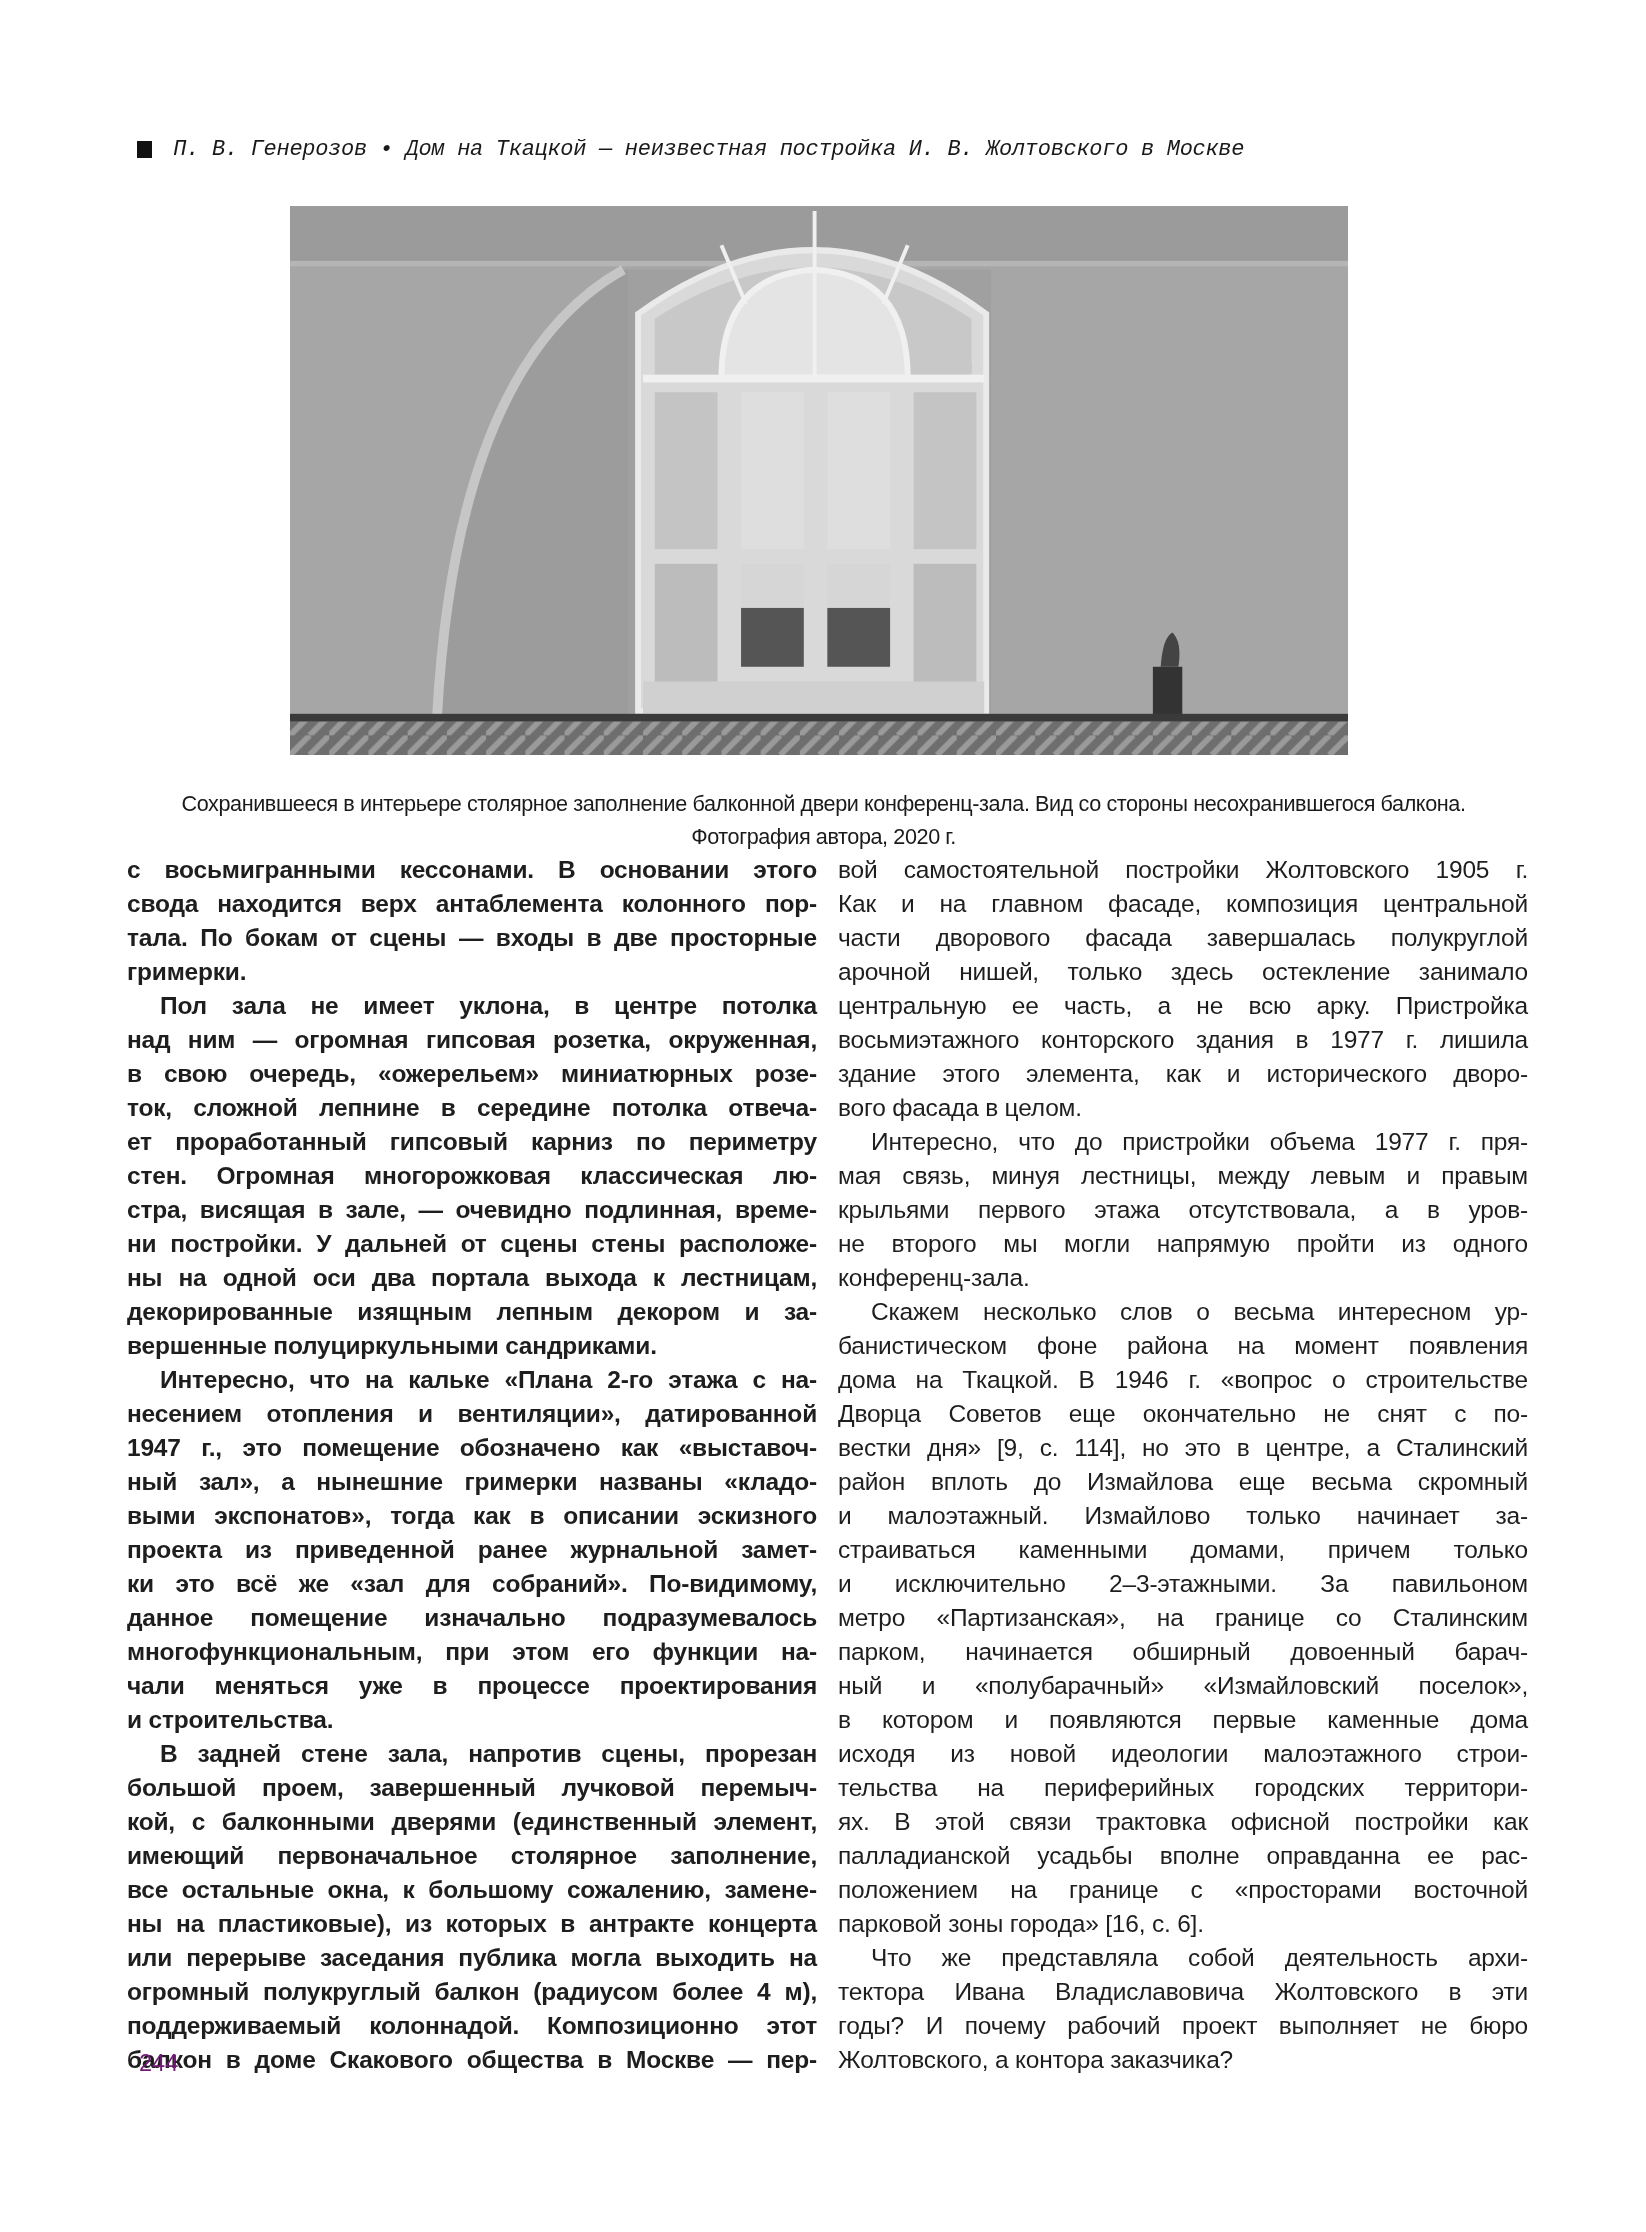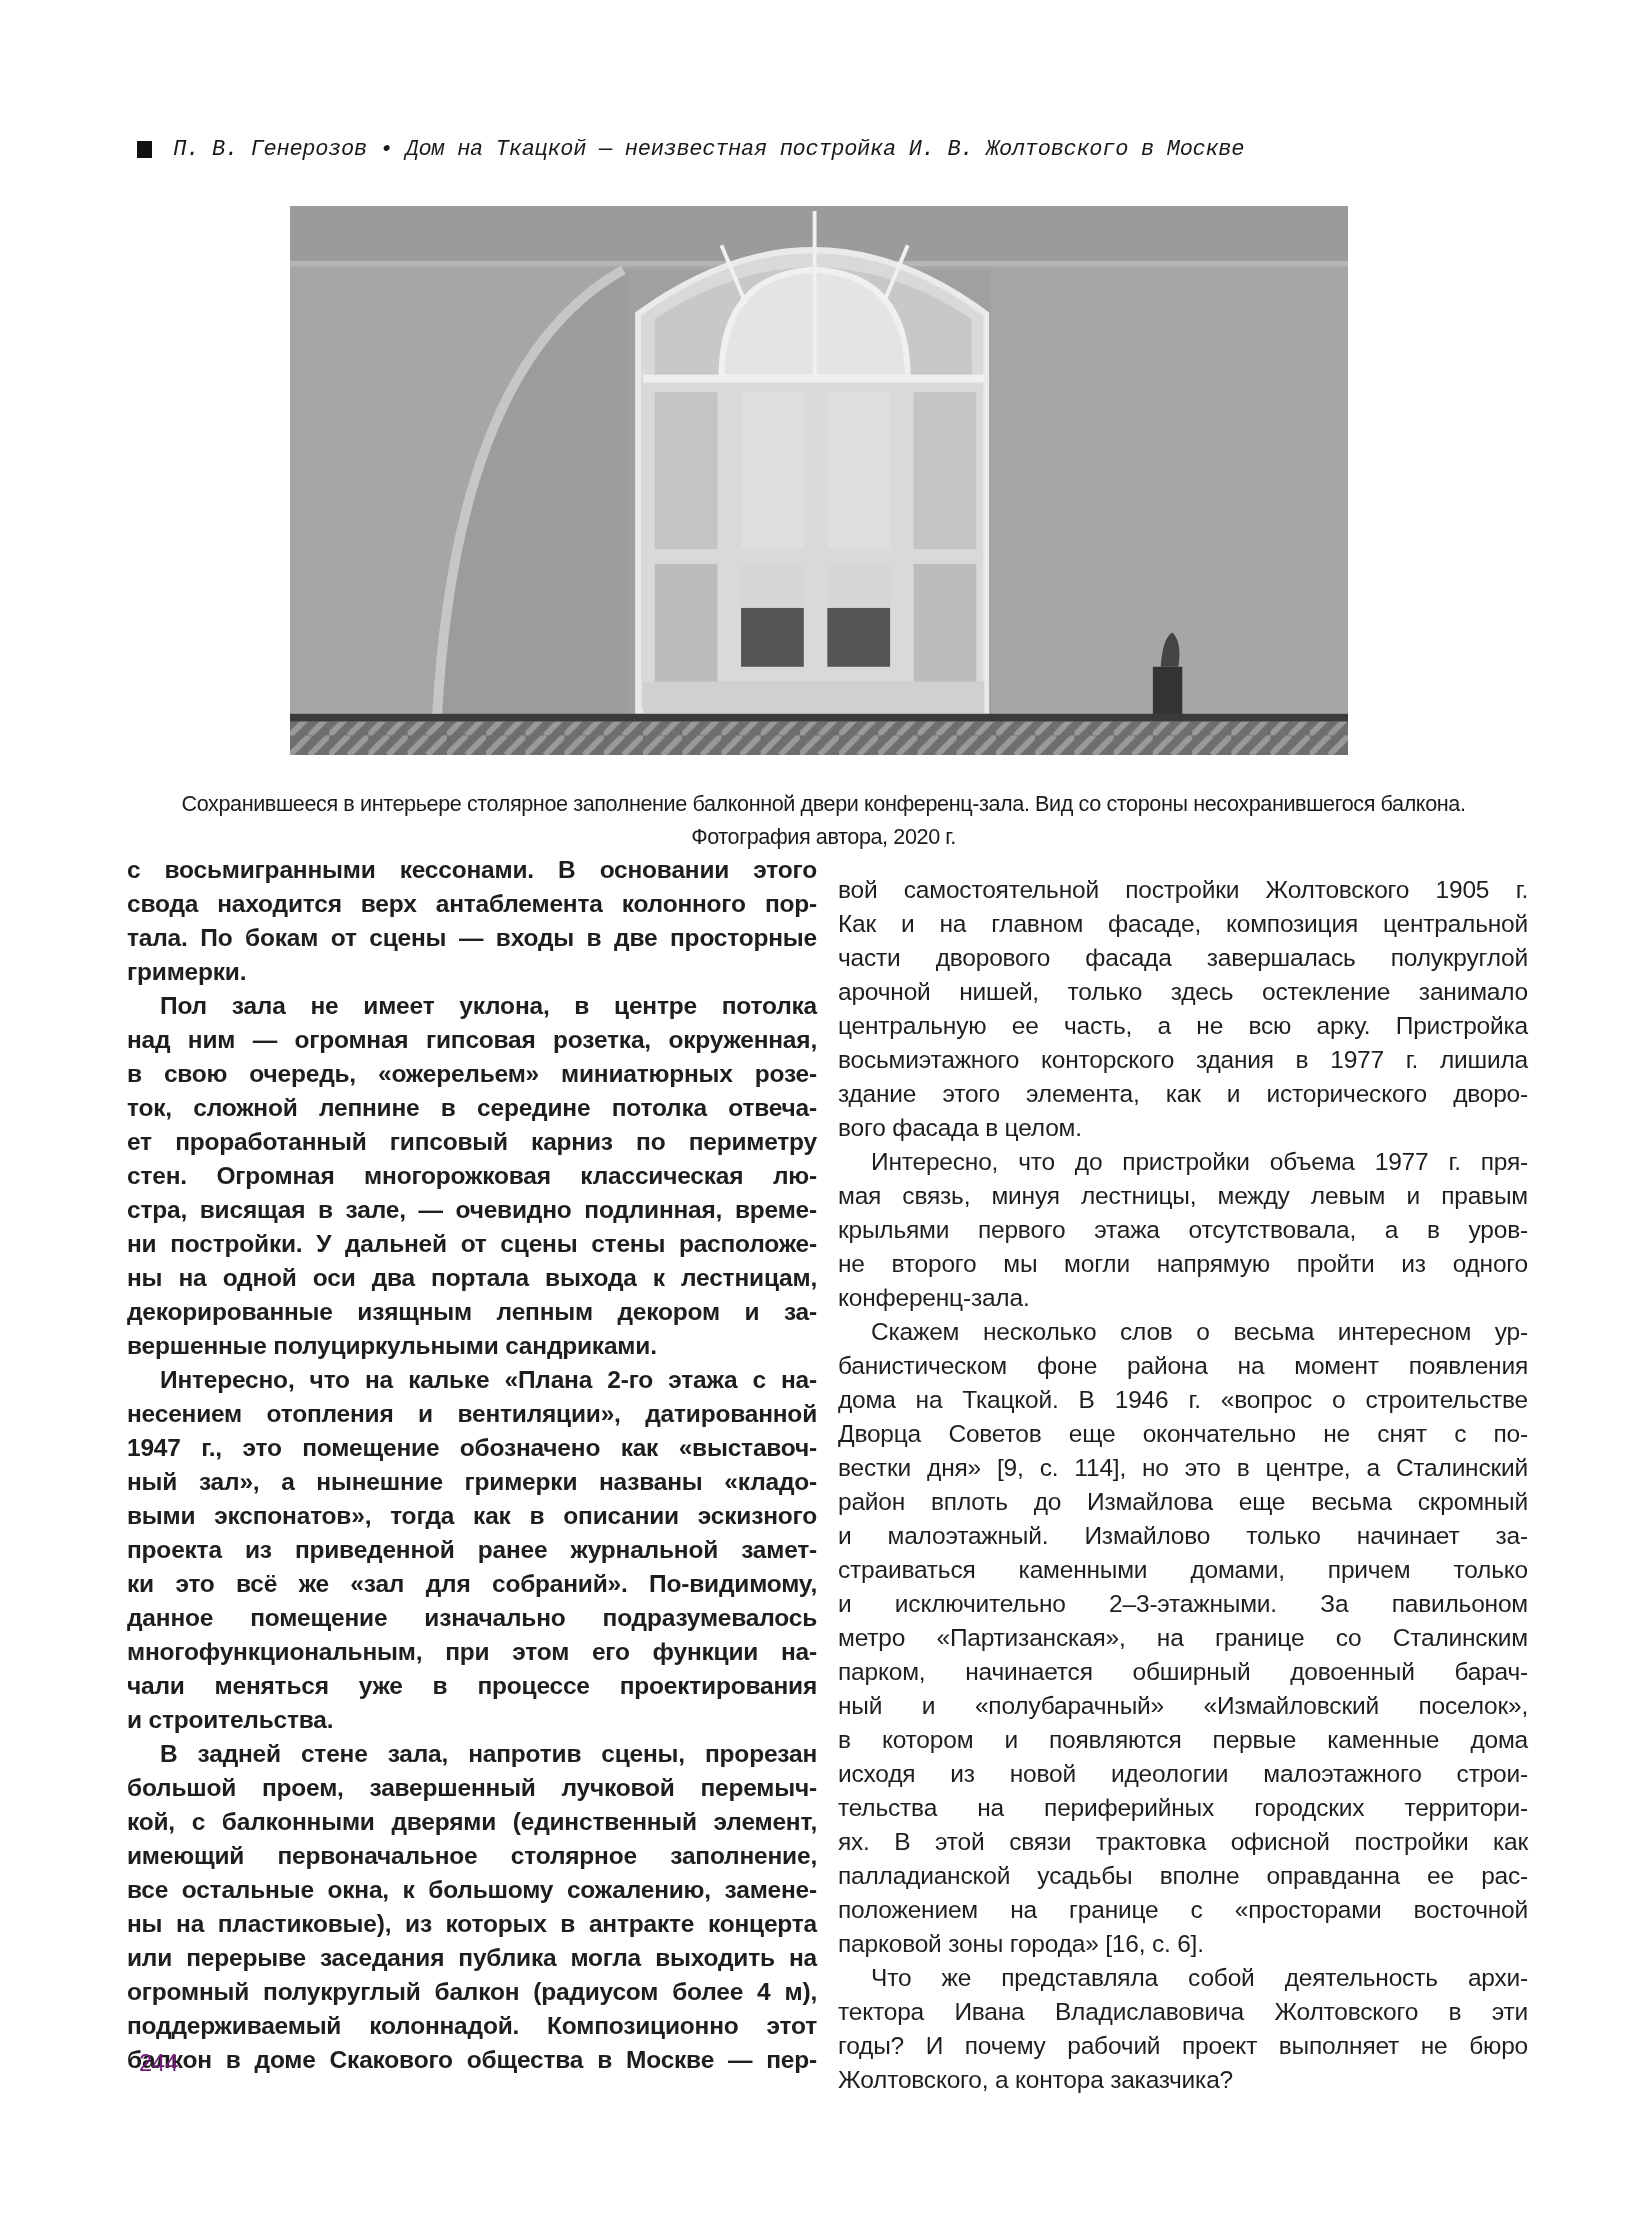--- a/index.html
+++ b/index.html
@@ -21,21 +21,21 @@
   .photo svg { display: block; width: 100%; height: 100%; }
   .caption {
     position: absolute; left: 98px; width: 1451px; top: 765px; text-align: center;
     font-size: 21.6px; line-height: 33px; color: #1a1a1a; letter-spacing: -0.4px; margin-top: 22px;
   }
   .col {
     position: absolute; top: 853px; width: 690px;
     font-size: 24.5px; line-height: 34px; color: #1e1e1e; letter-spacing: -0.2px;
   }
   .col.left { left: 127px; font-weight: bold; }
-  .col.right { left: 838px; margin-top: 20px; }
+  .col.right { left: 838px; }
   .col .ln { display: block; white-space: nowrap; text-align: justify; text-align-last: justify; height: 34px; }
   .col .ln.last { text-align-last: left; }
   .col .ln.indent { padding-left: 33px; }
   .folio {
     position: absolute; left: 139px; top: 2050px; font-size: 23.5px; color: #701a75;
   }
 </style>
 </head>
 <body>
 

